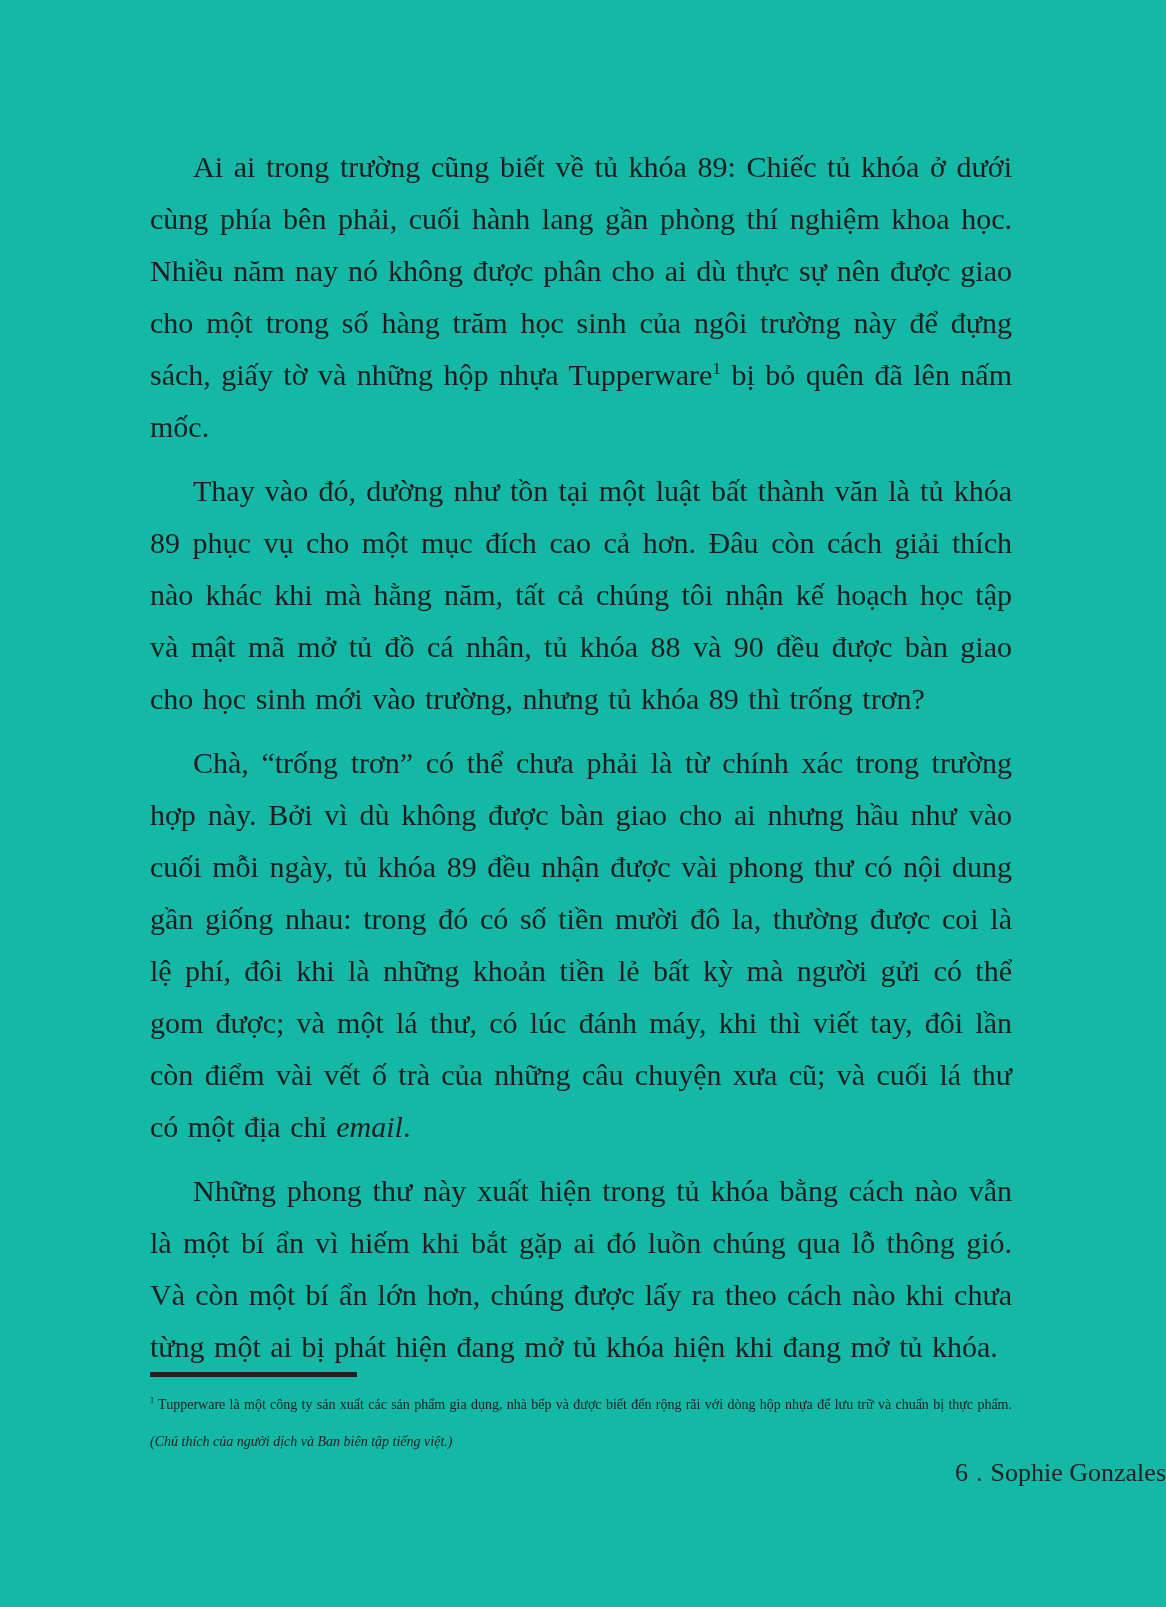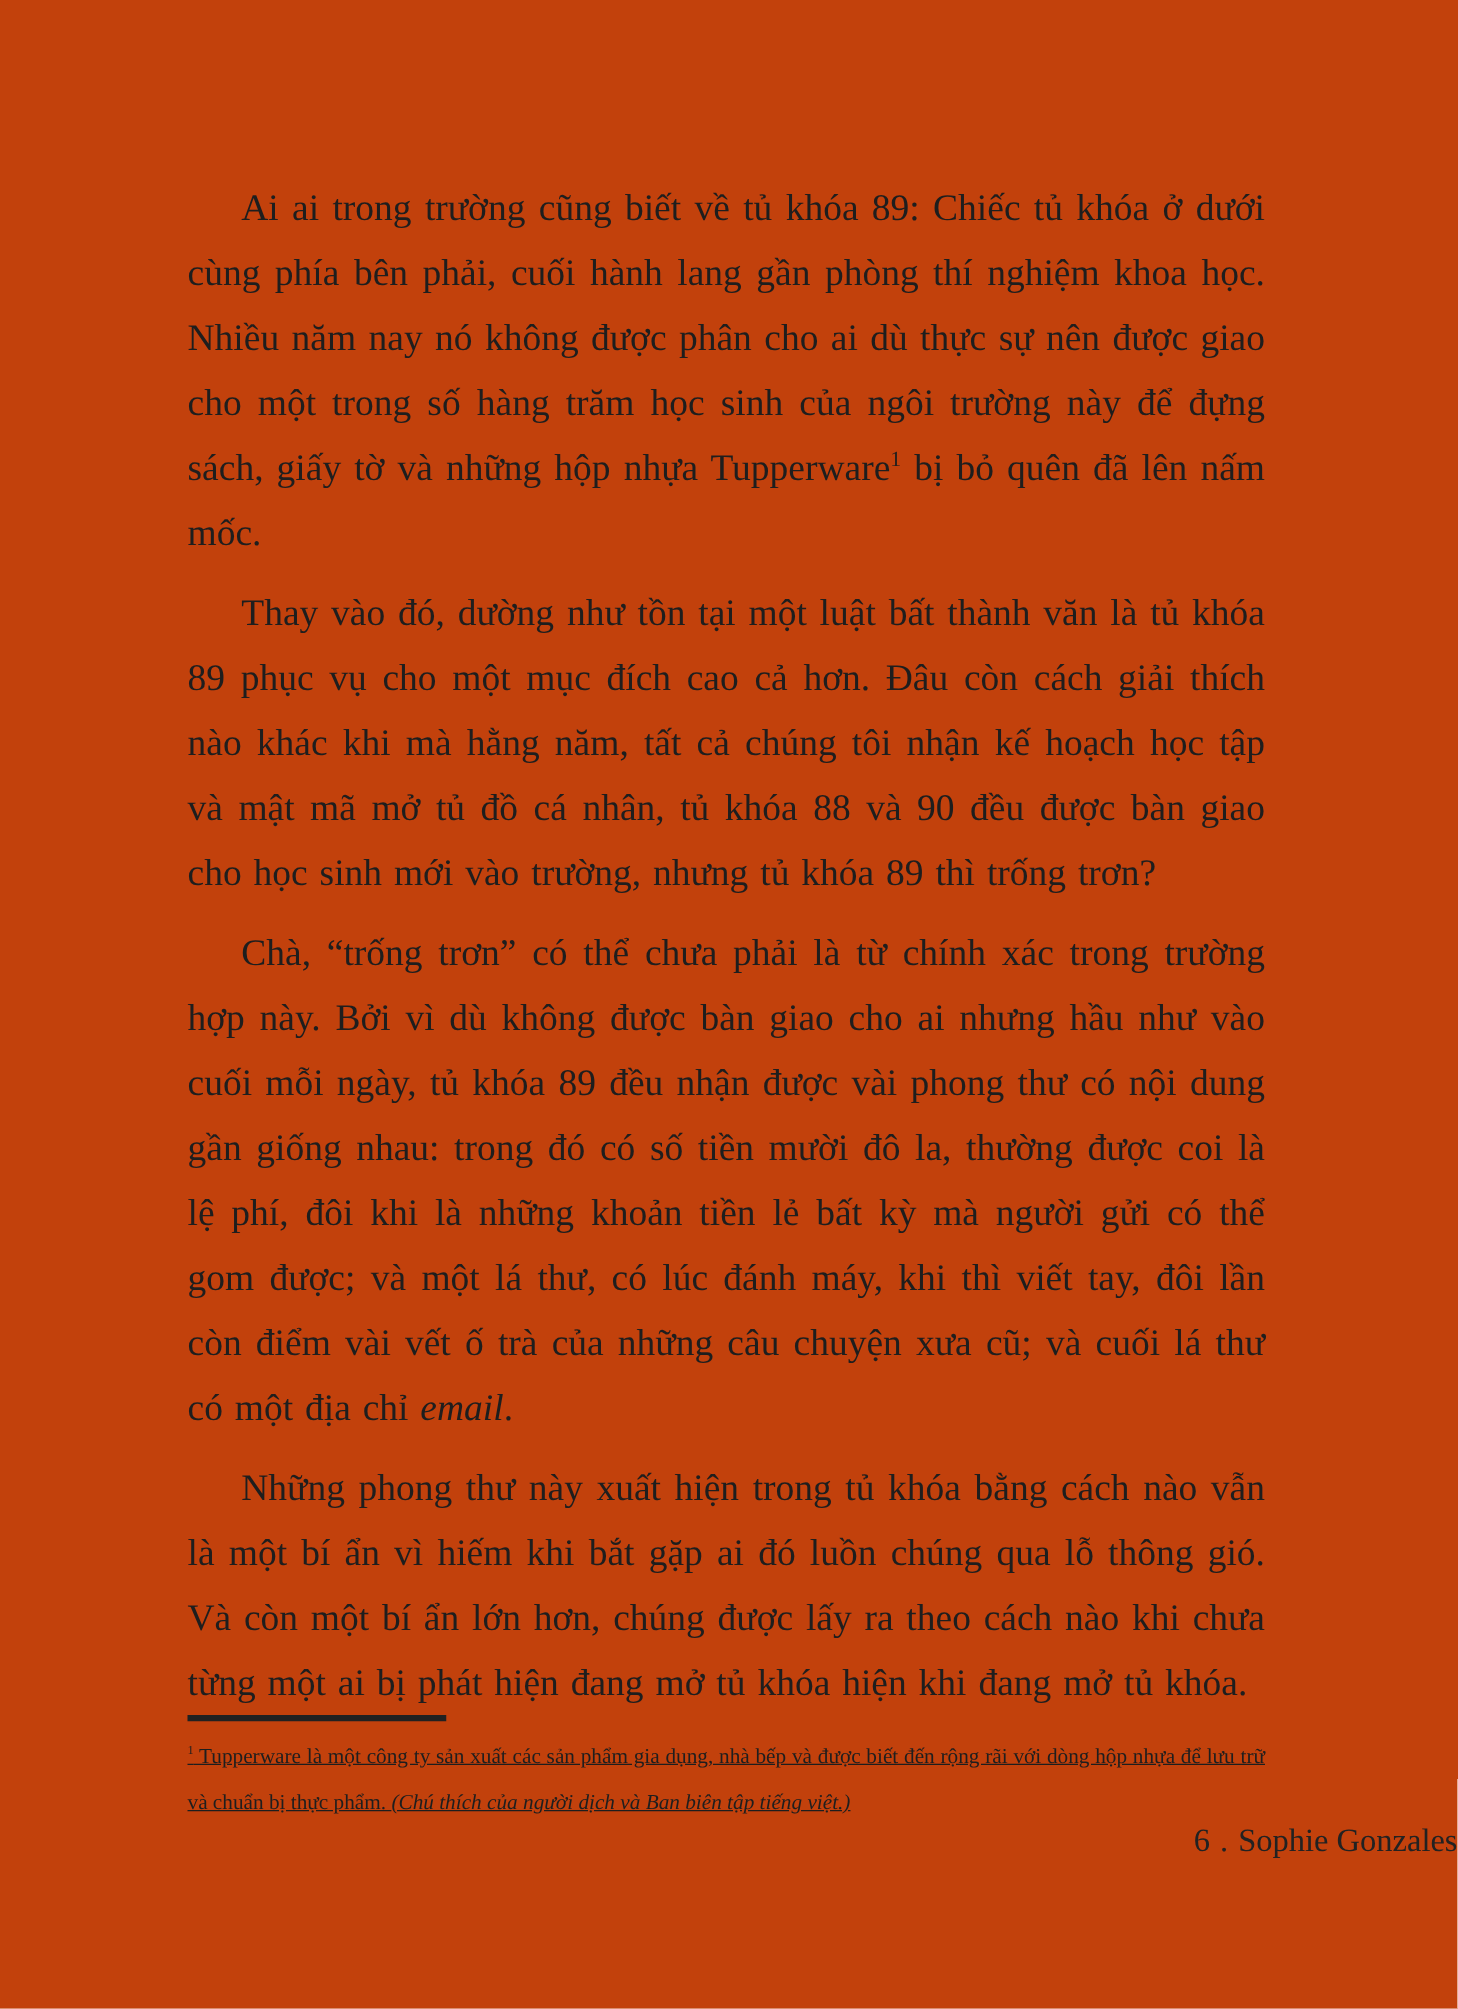--- a/index.html
+++ b/index.html
@@ -4,21 +4,21 @@
 <style>
   html, body {
     margin: 0;
     padding: 0;
     background: #ffffff;
   }
   .page {
     position: relative;
     width: 1166px;
     height: 1607px;
-    background: #c2410c;
+    background: #14b8a6;
     overflow: hidden;
     font-family: "Liberation Serif", "DejaVu Serif", serif;
     color: #1e1e1e;
   }
   .body-text {
     position: absolute;
     left: 150px;
     top: 141px;
     width: 862px;
   }
@@ -42,24 +42,23 @@
     top: 1372px;
     width: 862px;
   }
   .footnote-rule {
     width: 207px;
     height: 5px;
     background: #212121;
   }
   .footnote-text {
     margin: 9px 0 2px 0;
-    font-size: 17px;
+    font-size: 14px;
     line-height: 37px;
     text-align: justify;
-    text-decoration: underline;
   }
   .page-footer {
     position: absolute;
     left: 0;
     top: 1458px;
     width: 100%;
     text-align: right;
     font-size: 26px;
     color: #222222;
   }

